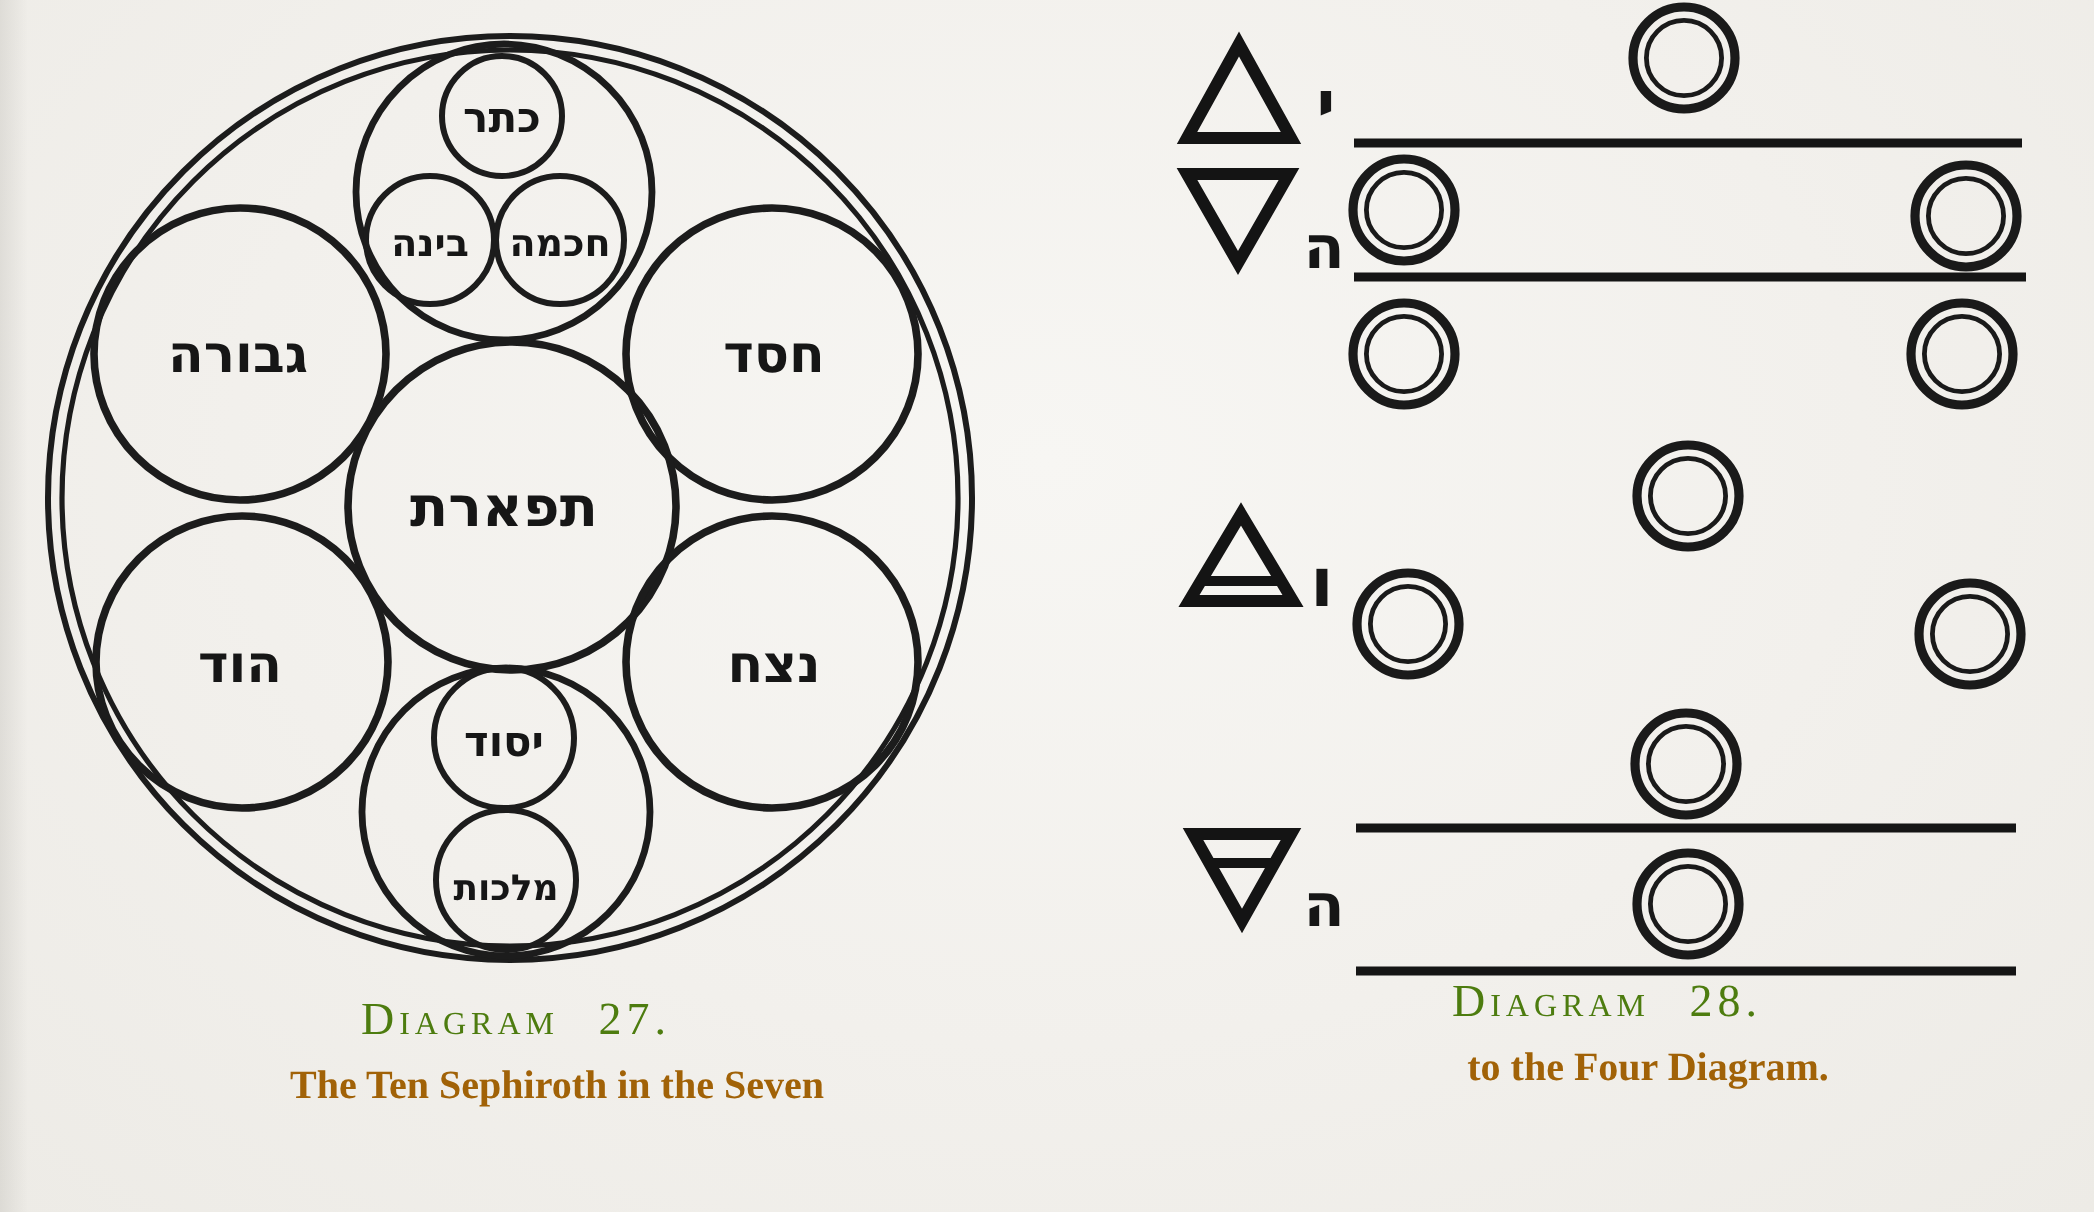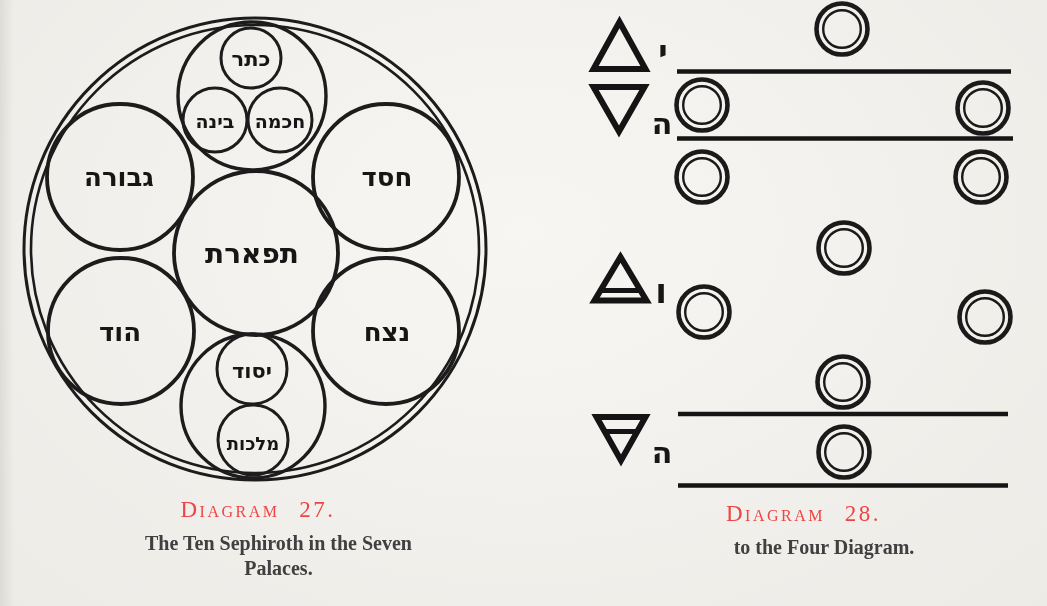--- a/index.html
+++ b/index.html
@@ -24,34 +24,34 @@
   .heb-label {
     font-family: "DejaVu Sans", sans-serif;
     font-weight: bold;
     fill: #161616;
   }
   .caption {
     position: absolute;
     text-align: center;
   }
   #caption27 { left: 0; top: 497px; width: 516px; }
-  #caption28 { left: 560px; top: 501px; width: 487px; }
+  #caption28 { left: 560px; top: 488px; width: 487px; }
   .cap-title {
     font-variant: small-caps;
     font-size: 23px;
     letter-spacing: 2.5px;
     word-spacing: 0.5em;
     margin-bottom: 8px;
-    color: #ef4444;
+    color: #4d7c0f;
   }
   .cap-line {
     font-weight: bold;
     font-size: 20px;
     line-height: 25px;
-    color: #404040;
+    color: #a16207;
     padding-left: 41px;
   }
 </style>
 </head>
 <body>
 
 <div class="scan-edge"></div>
 
 <svg id="fig27" width="530" height="500" viewBox="0 0 530 500">
   <g fill="none" stroke="#1c1c1c">
@@ -83,21 +83,20 @@
     <text x="120" y="341" font-size="26">הוד</text>
     <text x="387" y="341" font-size="26">נצח</text>
     <text x="252" y="378" font-size="21">יסוד</text>
     <text x="253" y="450" font-size="18">מלכות</text>
   </g>
 </svg>
 
 <div id="caption27" class="caption">
   <div class="cap-title">Diagram 27.</div>
   <div class="cap-line">The Ten Sephiroth in the Seven</div>
-  <div class="cap-line">Palaces.</div>
 </div>
 
 <svg id="fig28" width="487" height="500" viewBox="560 0 487 500">
   <defs>
     <g id="double-circle" fill="none" stroke="#1a1a1a">
       <circle r="25.5" stroke-width="4.6"></circle>
       <circle r="18.8" stroke-width="2.4"></circle>
     </g>
   </defs>
 

